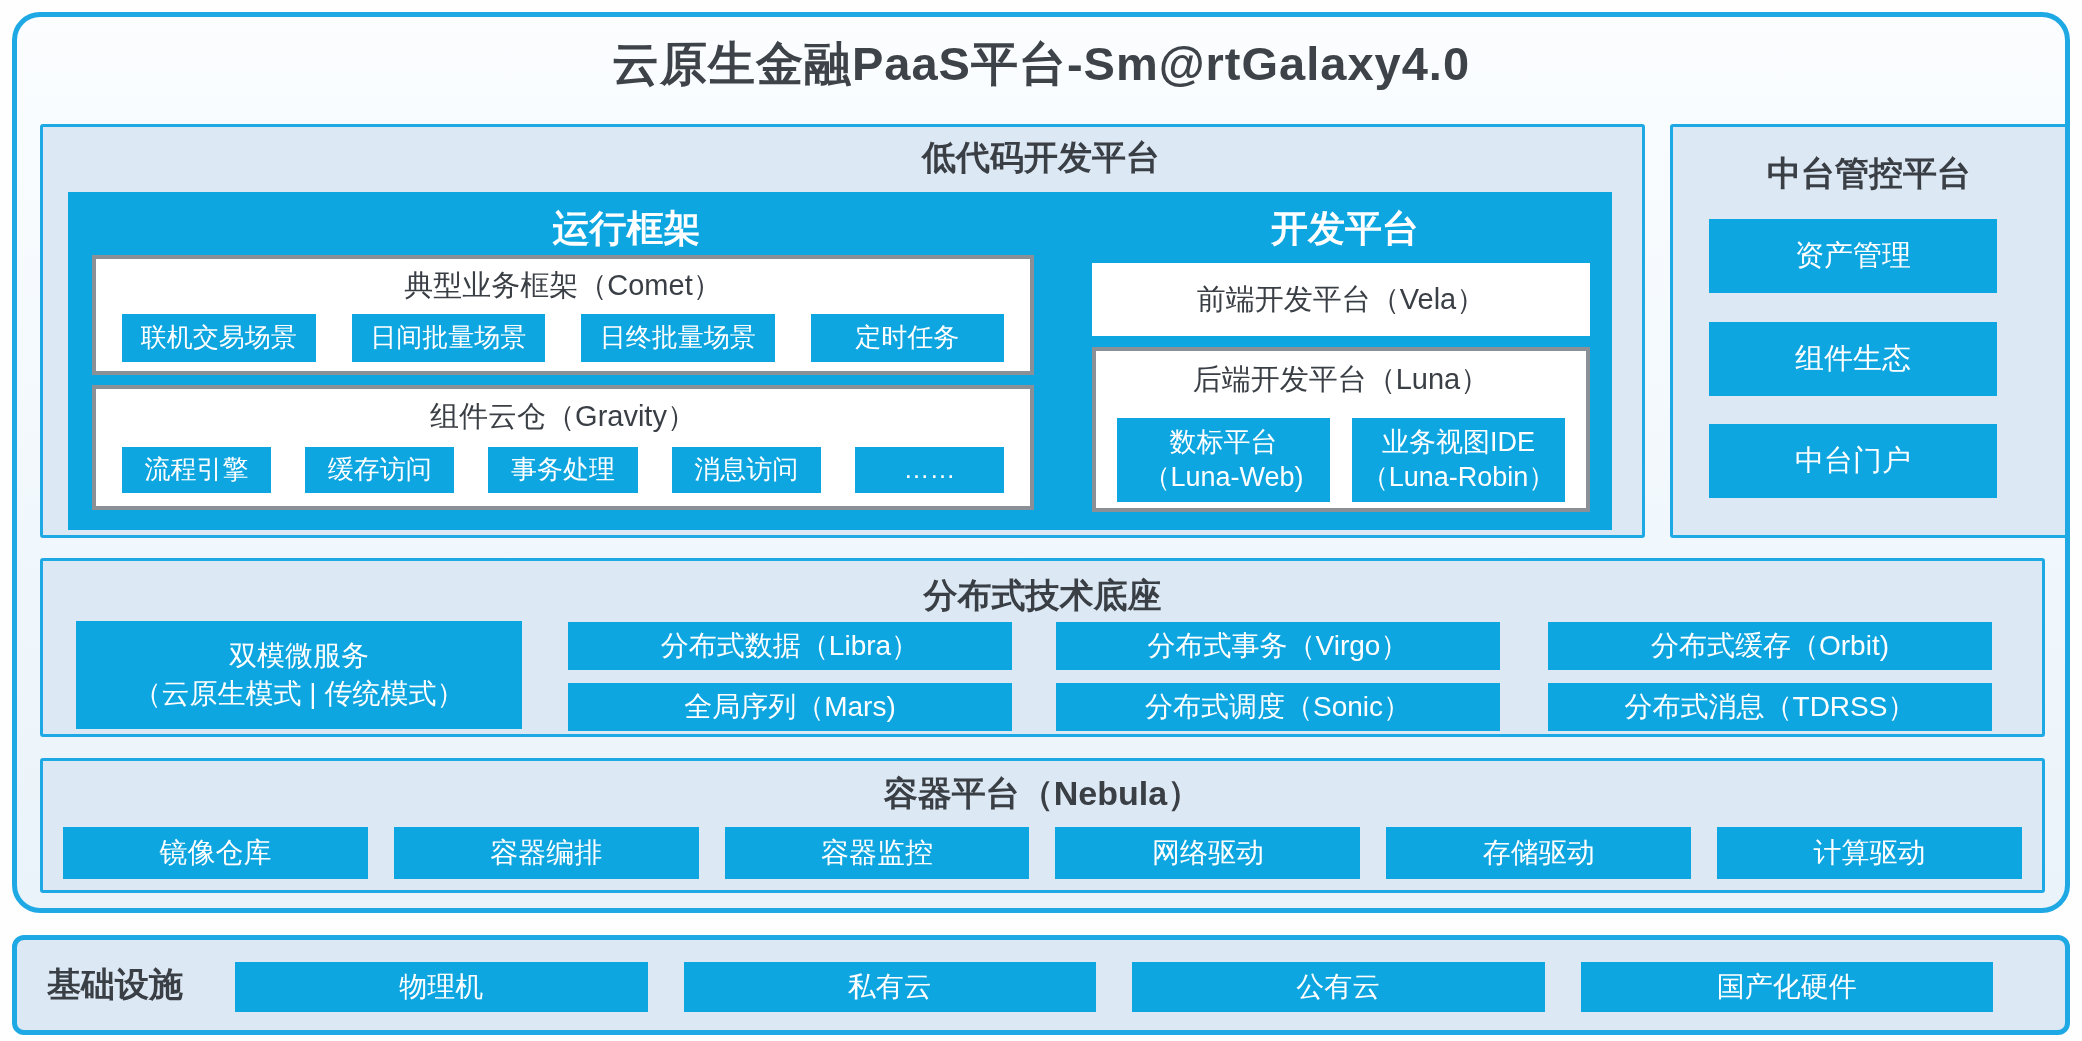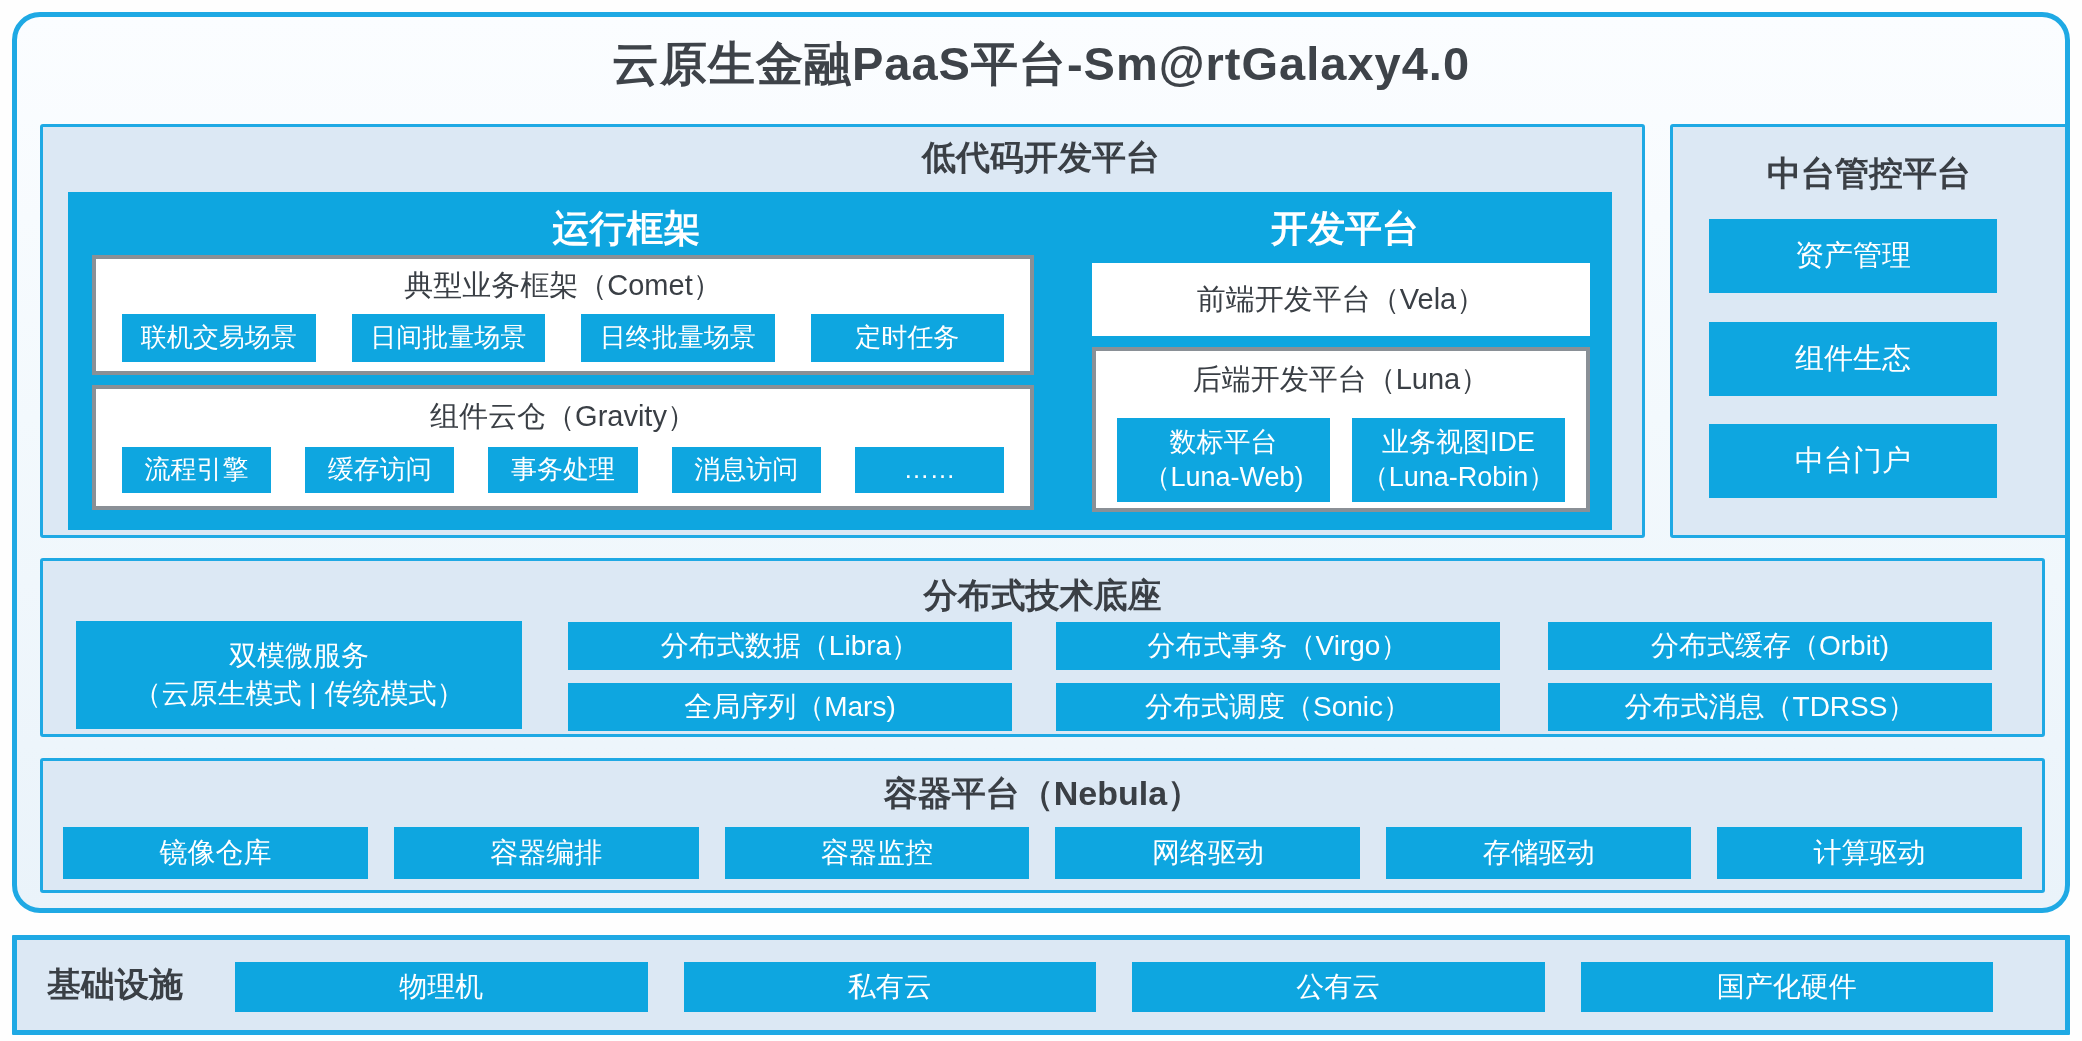--- a/index.html
+++ b/index.html
@@ -91,21 +91,21 @@
     font-size:28px;display:flex;align-items:center;justify-content:center;
   }
   .dist-item.c0{left:525px;} .dist-item.c1{left:1013px;} .dist-item.c2{left:1505px;}
   .dist-item.r0{top:61px;} .dist-item.r1{top:122px;}
   .cont-panel{left:23px;top:741px;width:2005px;height:135px;}
   .cont-title{top:10px;}
   .cont-items{left:20px;right:20px;top:66px;height:52px;gap:26px;}
   
   .infra-band{
     position:absolute;left:12px;top:935px;width:2058px;height:100px;
-    box-sizing:border-box;border:5px solid #1fa9e4;border-radius:1px;
+    box-sizing:border-box;border:5px solid #1fa9e4;border-radius:12px;
     background:#dce8f4;
   }
   .infra-label{
     position:absolute;left:30px;top:0;bottom:0;
     display:flex;align-items:center;
     font-size:34px;font-weight:bold;color:#3a3f45;
   }
   .infra-items{left:218px;right:72px;top:22px;height:50px;gap:36px;}
 </style>
 </head>

